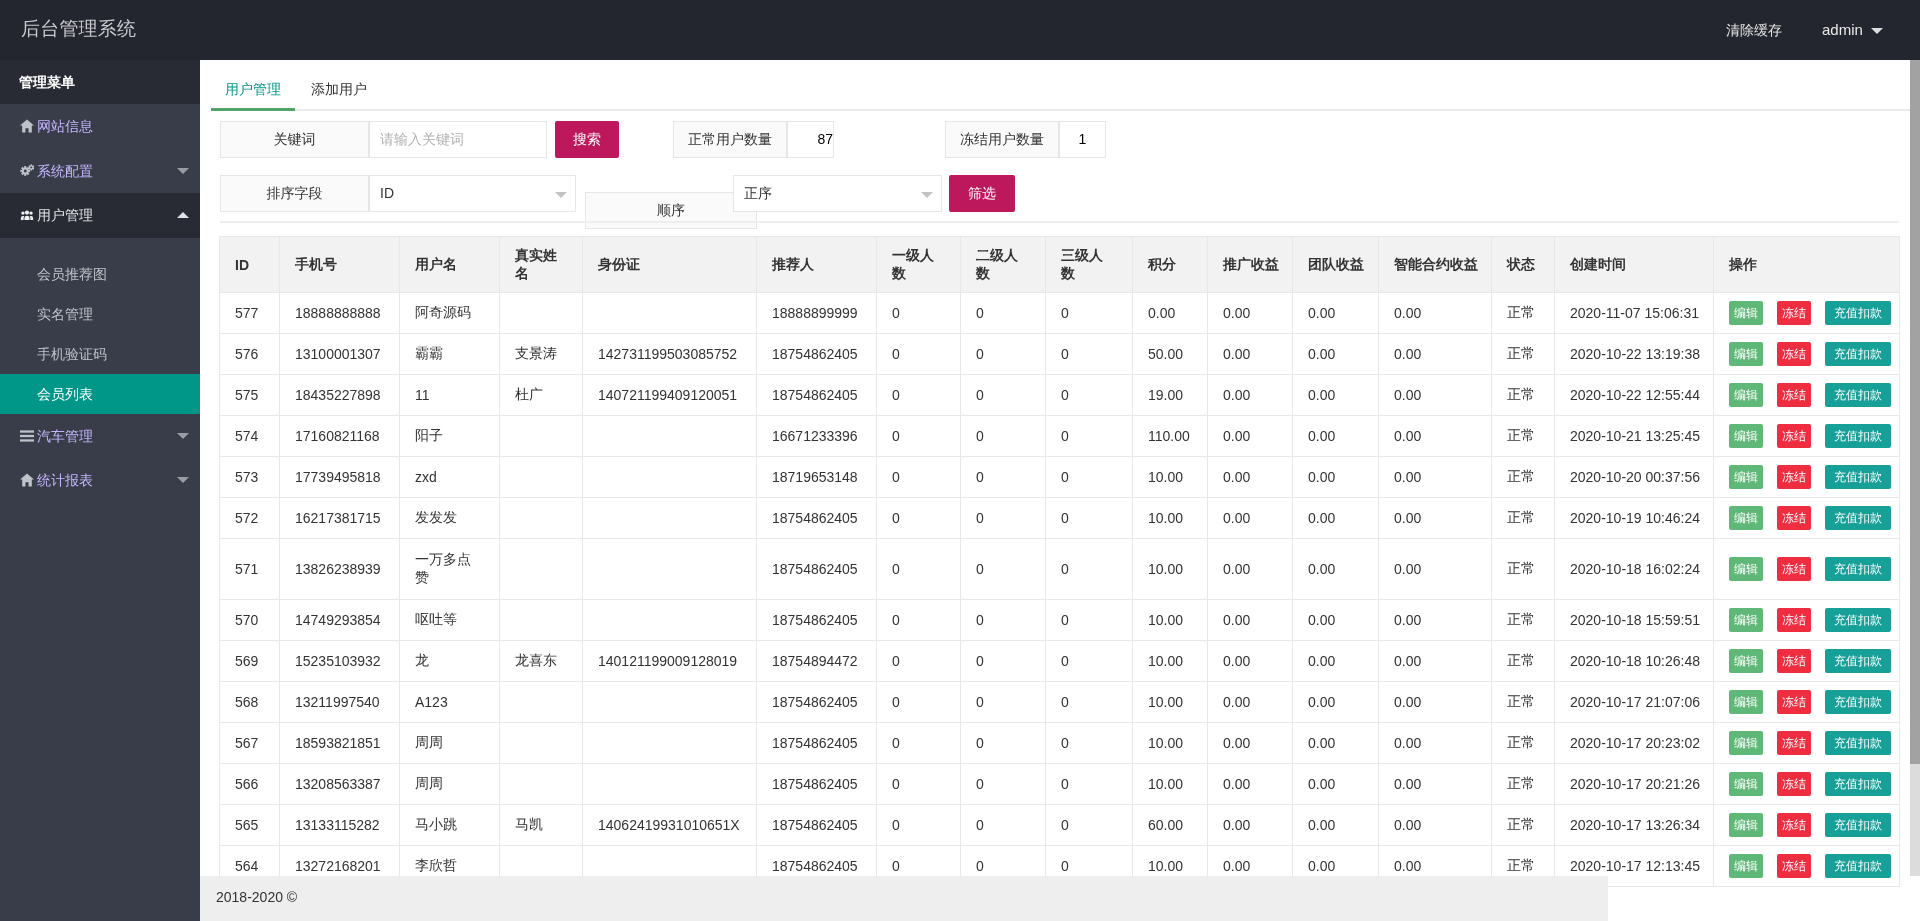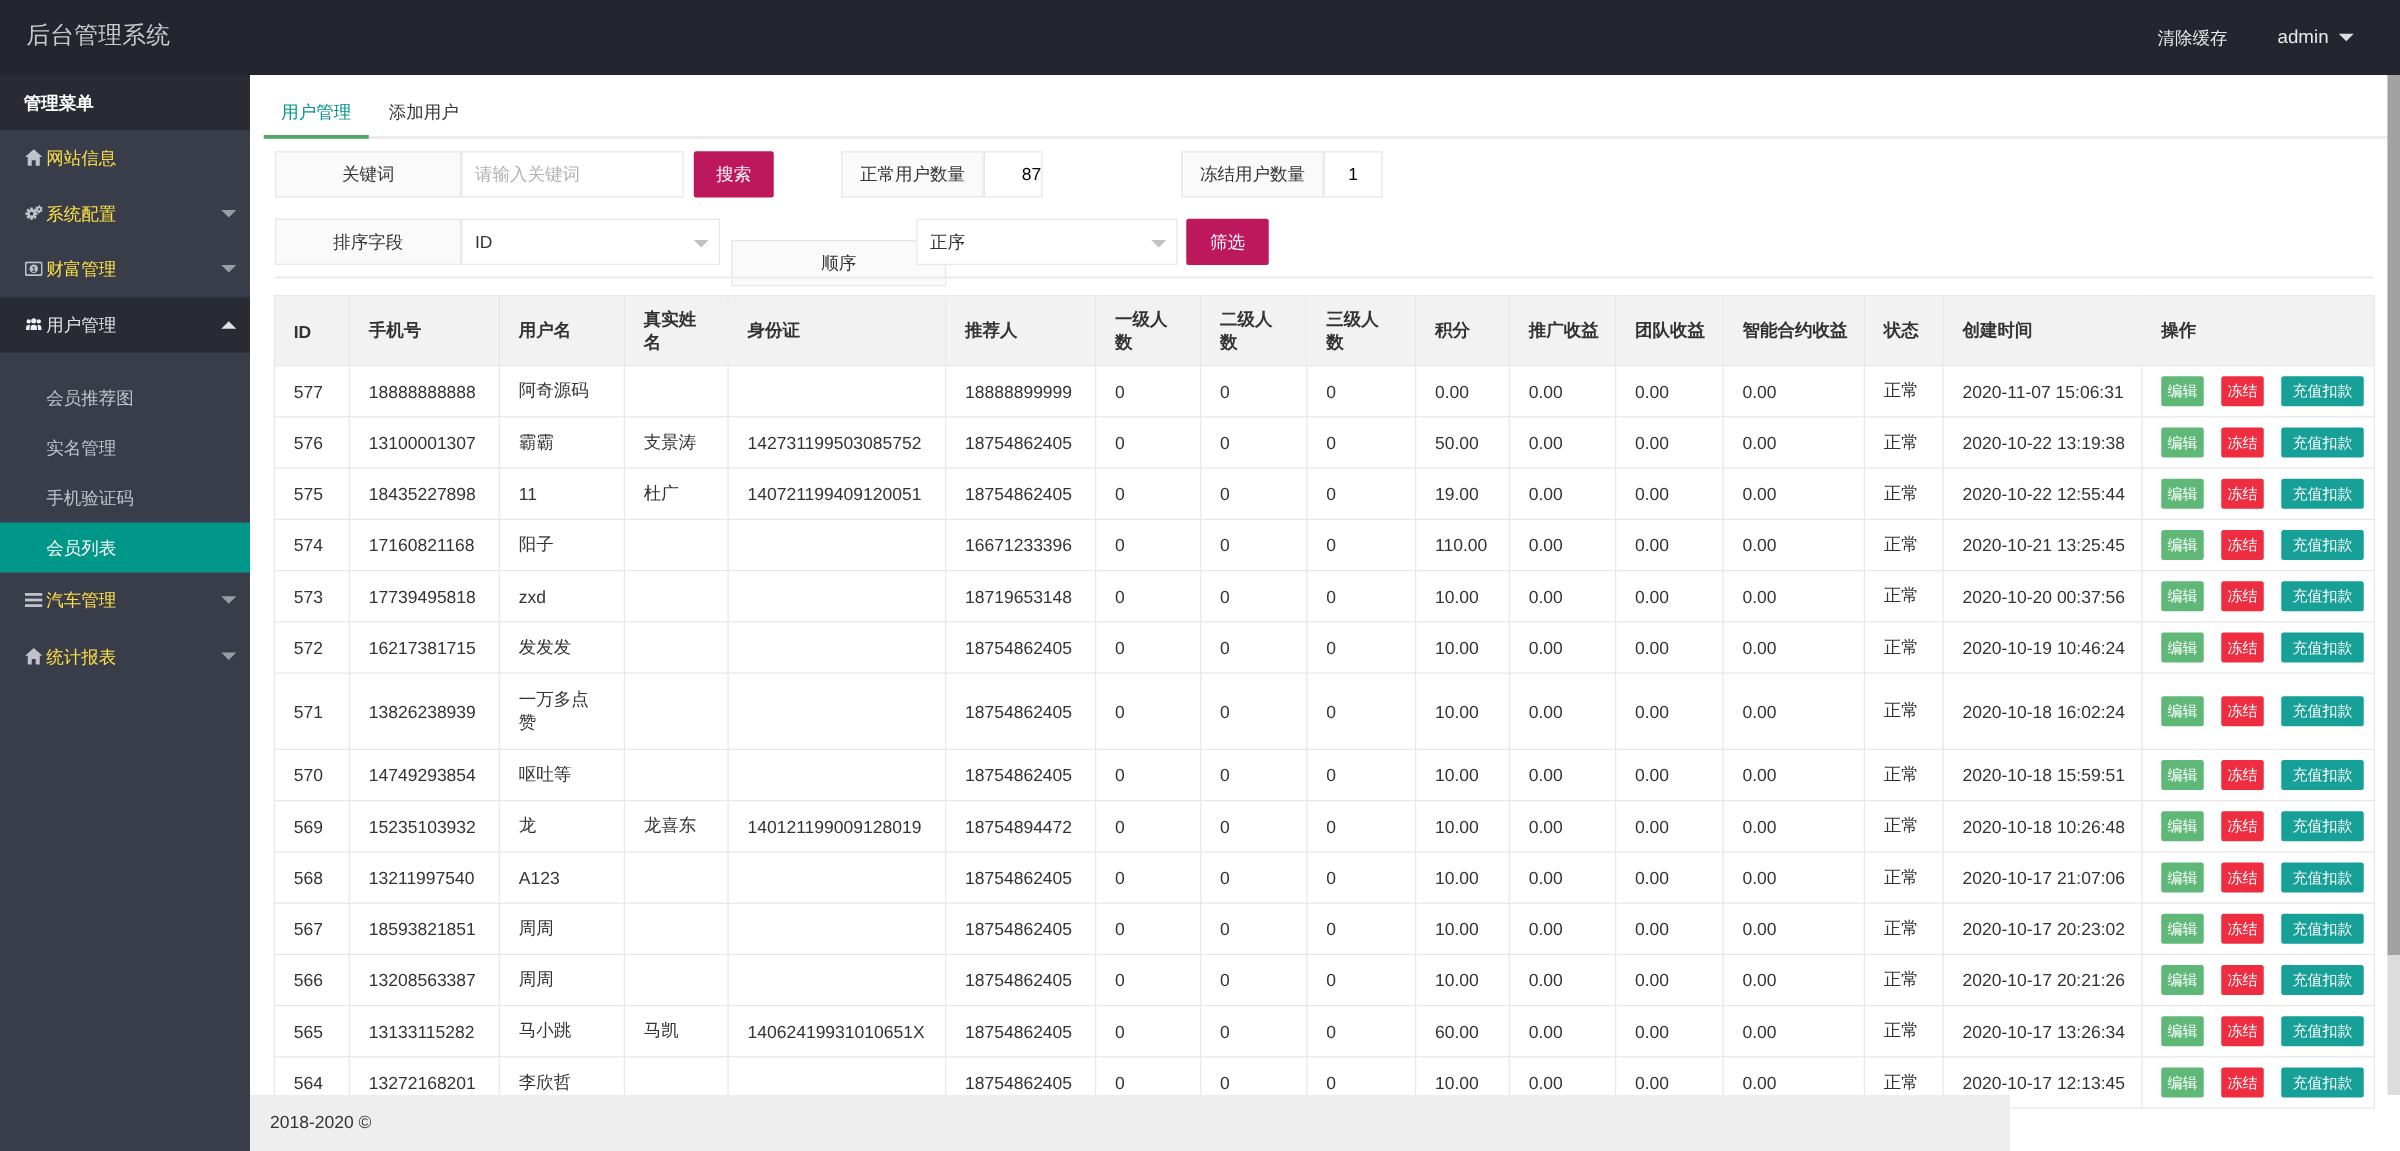--- a/index.html
+++ b/index.html
@@ -4,21 +4,21 @@
 <style>
 * { margin:0; padding:0; box-sizing:border-box; }
 html,body { width:1920px; height:921px; overflow:hidden; font-family:"Liberation Sans",sans-serif; }
 .hd { position:absolute; left:0; top:0; width:1920px; height:60px; background:#23262E; z-index:50; }
 .logo { position:absolute; left:21px; top:0; line-height:58px; font-size:19px; color:#c9cacd; letter-spacing:0.2px; }
 .clearc { position:absolute; left:1726px; top:0; line-height:60px; font-size:14px; color:#e8e8e8; }
 .admin { position:absolute; left:1822px; top:0; line-height:60px; font-size:15px; color:#e8e8e8; }
 .caret-d { display:inline-block; width:0; height:0; border:6px solid transparent; border-top-color:#ddd; vertical-align:middle; margin-left:8px; margin-top:6px; }
 .side { position:absolute; left:0; top:60px; width:200px; height:861px; background:#393D49; z-index:40; }
 .mtitle { height:44px; line-height:44px; background:#282B33; color:#fff; font-weight:bold; font-size:14px; padding-left:19px; }
-.mi { position:relative; height:44.5px; line-height:44.5px; color:#fde047; font-size:14px; padding-left:37px; }
+.mi { position:relative; height:44.5px; line-height:44.5px; color:#c4b5fd; font-size:14px; padding-left:37px; }
 .mi .ic { position:absolute; left:20px; top:0; width:14px; height:44.5px; display:flex; align-items:center; }
 .mi.open { background:#282B33; color:#e2e4e8; }
 .sub { background:#393D49; padding-top:16px; }
 .si { height:40px; line-height:40px; color:#bfc2c9; font-size:14px; padding-left:37px; }
 .si.act { background:#009688; color:#fff; }
 .car { position:absolute; right:11px; top:19px; width:0; height:0; border:6px solid transparent; border-top-color:#9a9da4; }
 .car.up { border:6px solid transparent; border-bottom-color:#e0e2e5; top:13px; }
 .main { position:absolute; left:200px; top:60px; width:1720px; height:861px; background:#fff; }
 .tabbar { position:absolute; left:211px; top:60px; width:1709px; height:51px; background:#fff; border-bottom:2px solid #e9e9e9; z-index:5; }
 .tab { position:absolute; top:60px; height:48px; line-height:58px; font-size:14px; color:#333; text-align:center; z-index:6; }
@@ -395,27 +395,20 @@
             <g transform="translate(12.9,4.0)">
               <rect x="-0.9" y="-3.5" width="1.8" height="7"></rect>
               <rect x="-0.9" y="-3.5" width="1.8" height="7" transform="rotate(60)"></rect>
               <rect x="-0.9" y="-3.5" width="1.8" height="7" transform="rotate(120)"></rect>
               <circle r="2.5"></circle>
               <circle r="1" fill="#393D49"></circle>
             </g>
           </g>
         </svg>
       </span>系统配置<span class="car"></span></div>
-  <div class="mi"><span class="ic">
-        <svg width="15" height="12" viewBox="0 0 15 12">
-          <rect x="0.5" y="0.5" width="14" height="11" rx="1.6" fill="none" stroke="#bfc2c9" stroke-width="1.6"></rect>
-          <circle cx="7.5" cy="6" r="3.6" fill="#bfc2c9"></circle>
-          <text x="7.5" y="8.4" font-size="6.8" font-weight="bold" fill="#393D49" text-anchor="middle" font-family="Liberation Sans, sans-serif">1</text>
-        </svg>
-      </span>财富管理<span class="car"></span></div>
   <div class="mi open"><span class="ic">
         <svg width="17" height="13" viewBox="0 0 17 13">
           <g fill="#f0f1f3">
             <circle cx="3.6" cy="3.6" r="2.1"></circle>
             <circle cx="13.4" cy="3.6" r="2.1"></circle>
             <circle cx="8.5" cy="3.0" r="2.5"></circle>
             <path d="M1 12 L1 10.2 Q1 7.2 3.6 7.2 L5.2 7.2 Q4.4 8.6 4.4 10.2 L4.4 12 Z"></path>
             <path d="M16 12 L16 10.2 Q16 7.2 13.4 7.2 L11.8 7.2 Q12.6 8.6 12.6 10.2 L12.6 12 Z"></path>
             <path d="M5.4 12 L5.4 10 Q5.4 6.8 8.5 6.8 Q11.6 6.8 11.6 10 L11.6 12 Z"></path>
           </g>

